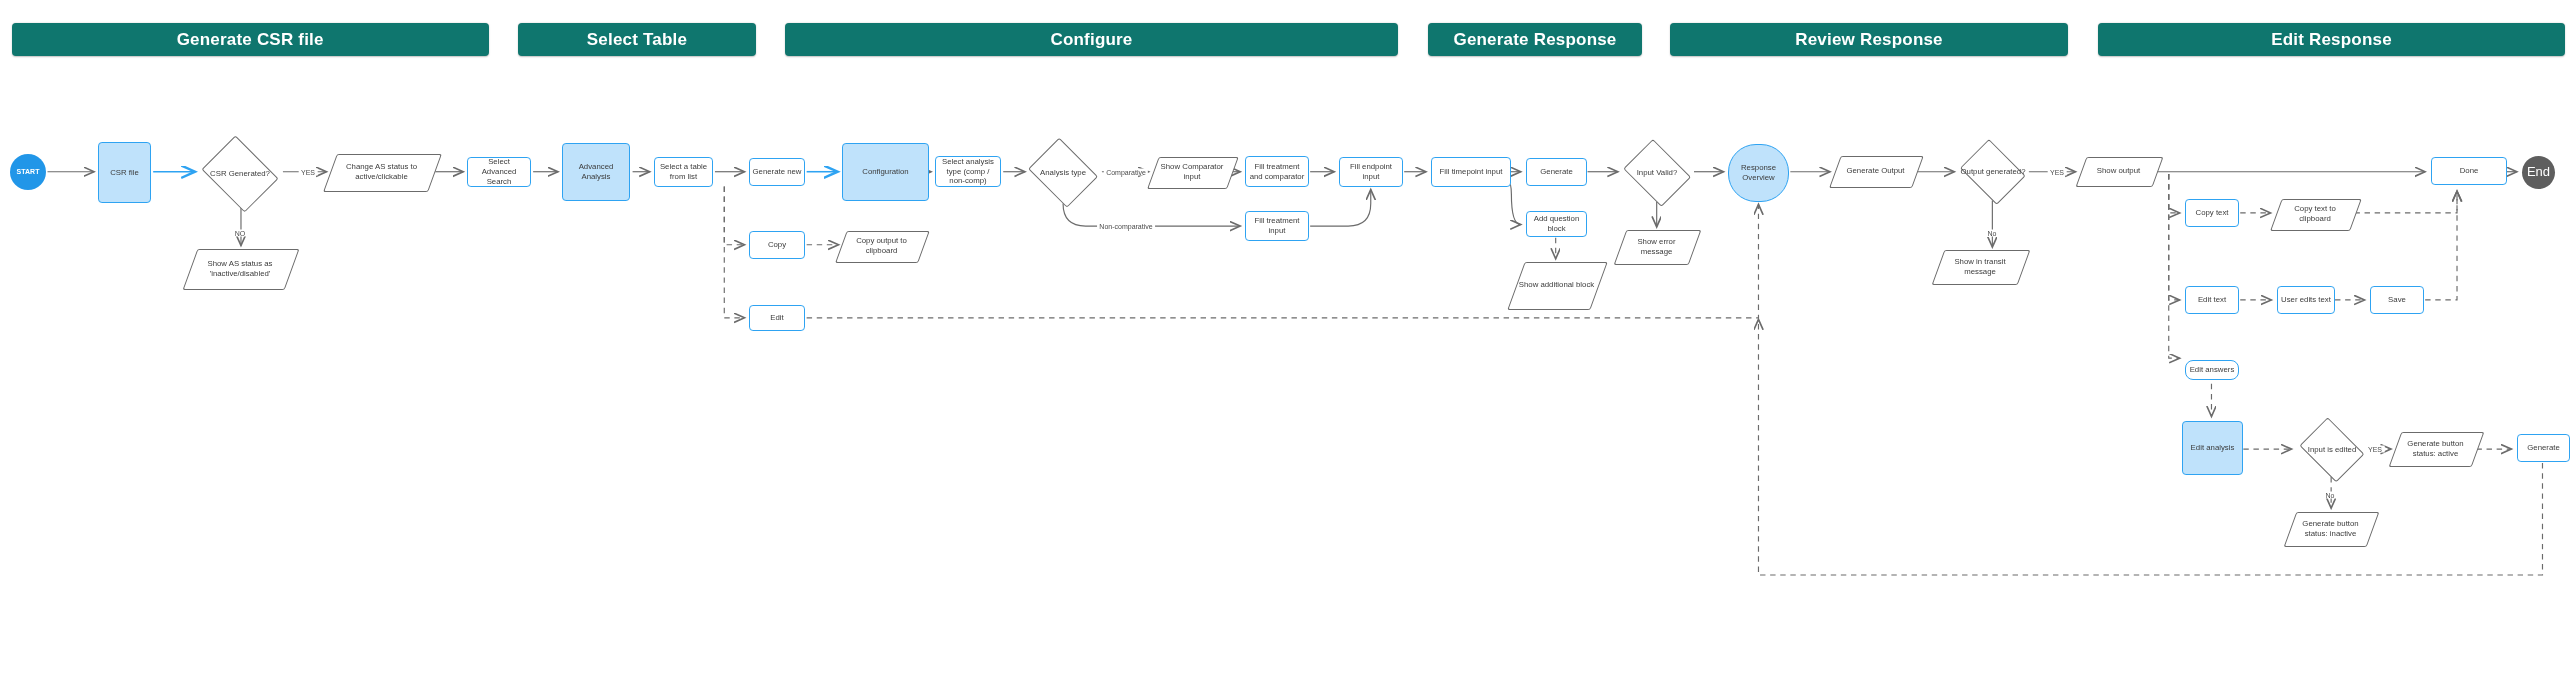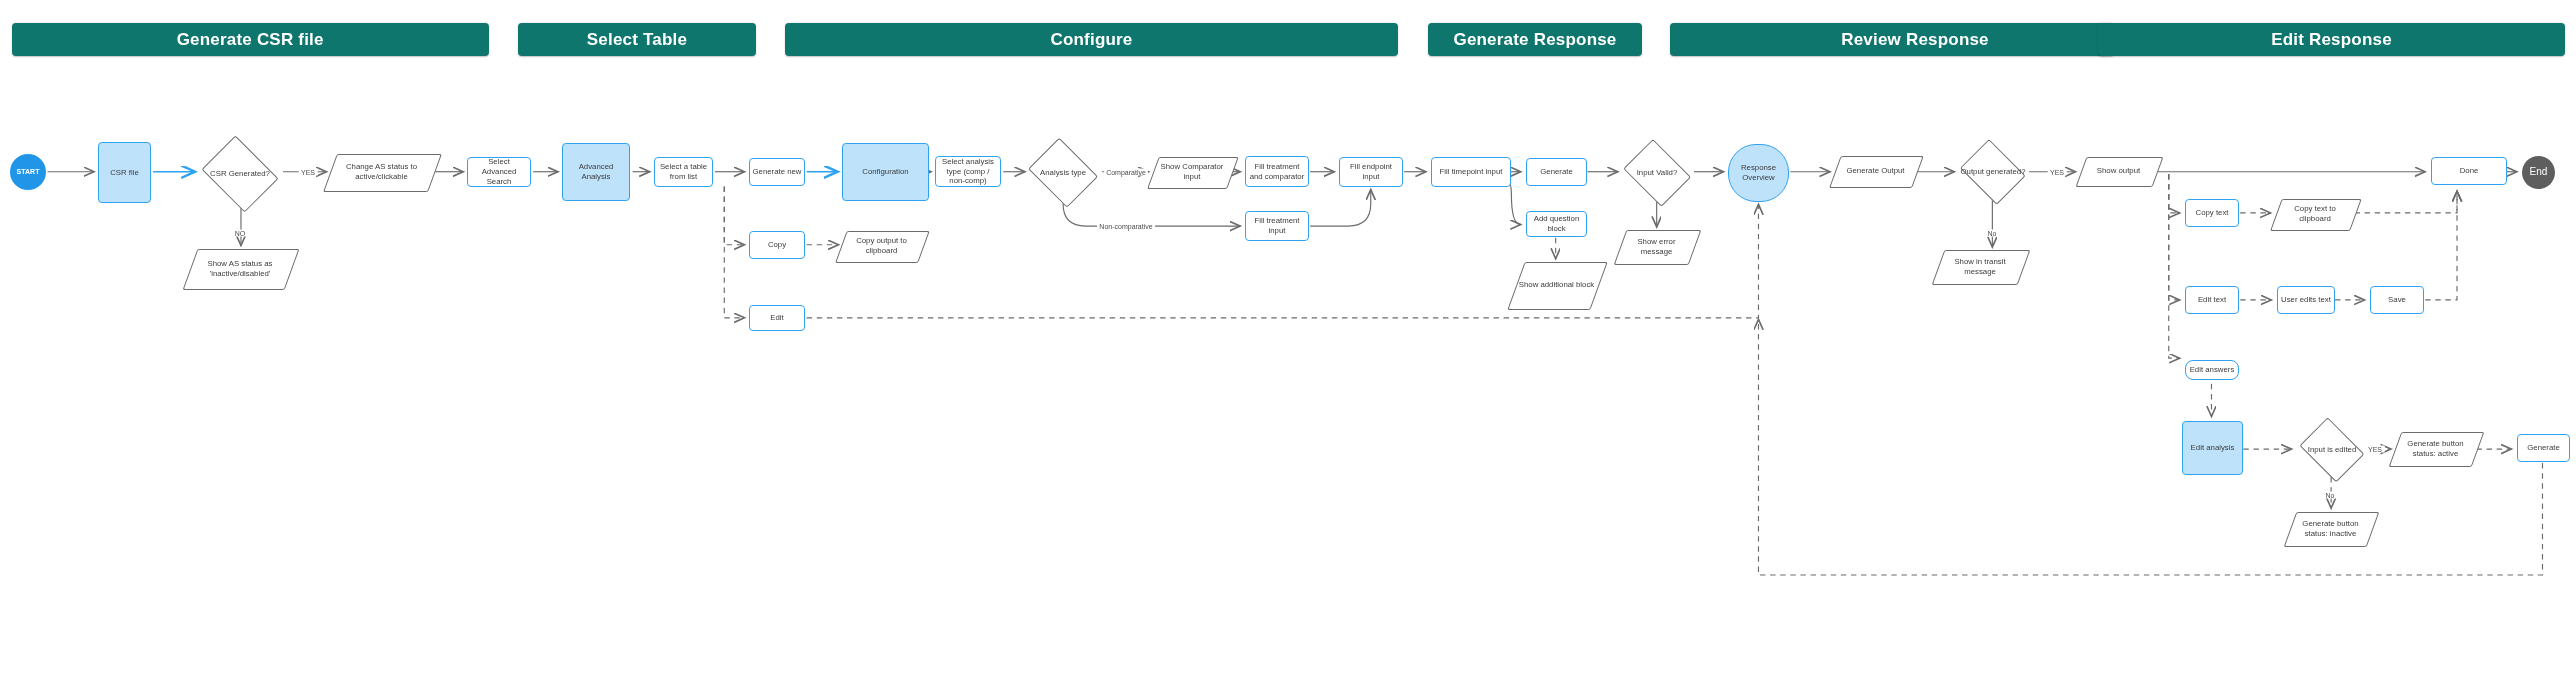--- a/index.html
+++ b/index.html
@@ -51,21 +51,21 @@
     background:#2196e8;
     border-radius:50%;
     color:#ffffff;
     font-weight:bold;
     font-size:7px;
   }
   .n-end{
     background:#5e5e5e;
     border-radius:50%;
     color:#ffffff;
-    font-size:10px;
+    font-size:13px;
   }
   
   .n-dec{background:transparent;}
   .n-dec .dia{
     position:absolute;left:50%;top:50%;
     width:72%;height:72%;
     transform:translate(-50%,-50%) rotate(45deg);
     border:1.2px solid #6b6b6b;
     background:#ffffff;
     border-radius:2.3px;
@@ -214,21 +214,21 @@
   </div>
   <div class="banner" style="left:518px;top:9.3px;width:238px;height:33px;">
     <span>Select Table</span>
   </div>
   <div class="banner" style="left:785px;top:9.3px;width:613px;height:33px;">
     <span>Configure</span>
   </div>
   <div class="banner" style="left:1428px;top:9.3px;width:214px;height:33px;">
     <span>Generate Response</span>
   </div>
-  <div class="banner" style="left:1670px;top:9.3px;width:398px;height:33px;padding-left:46px;">
+  <div class="banner" style="left:1670px;top:9.3px;width:398px;height:33px;">
     <span>Review Response</span>
   </div>
   <div class="banner" style="left:2098px;top:9.3px;width:467px;height:33px;">
     <span>Edit Response</span>
   </div>
 
   <div class="node n-start" style="left:10px;top:154px;width:36px;height:36px;">
     <span class="tx">START</span>
     </div>
 

